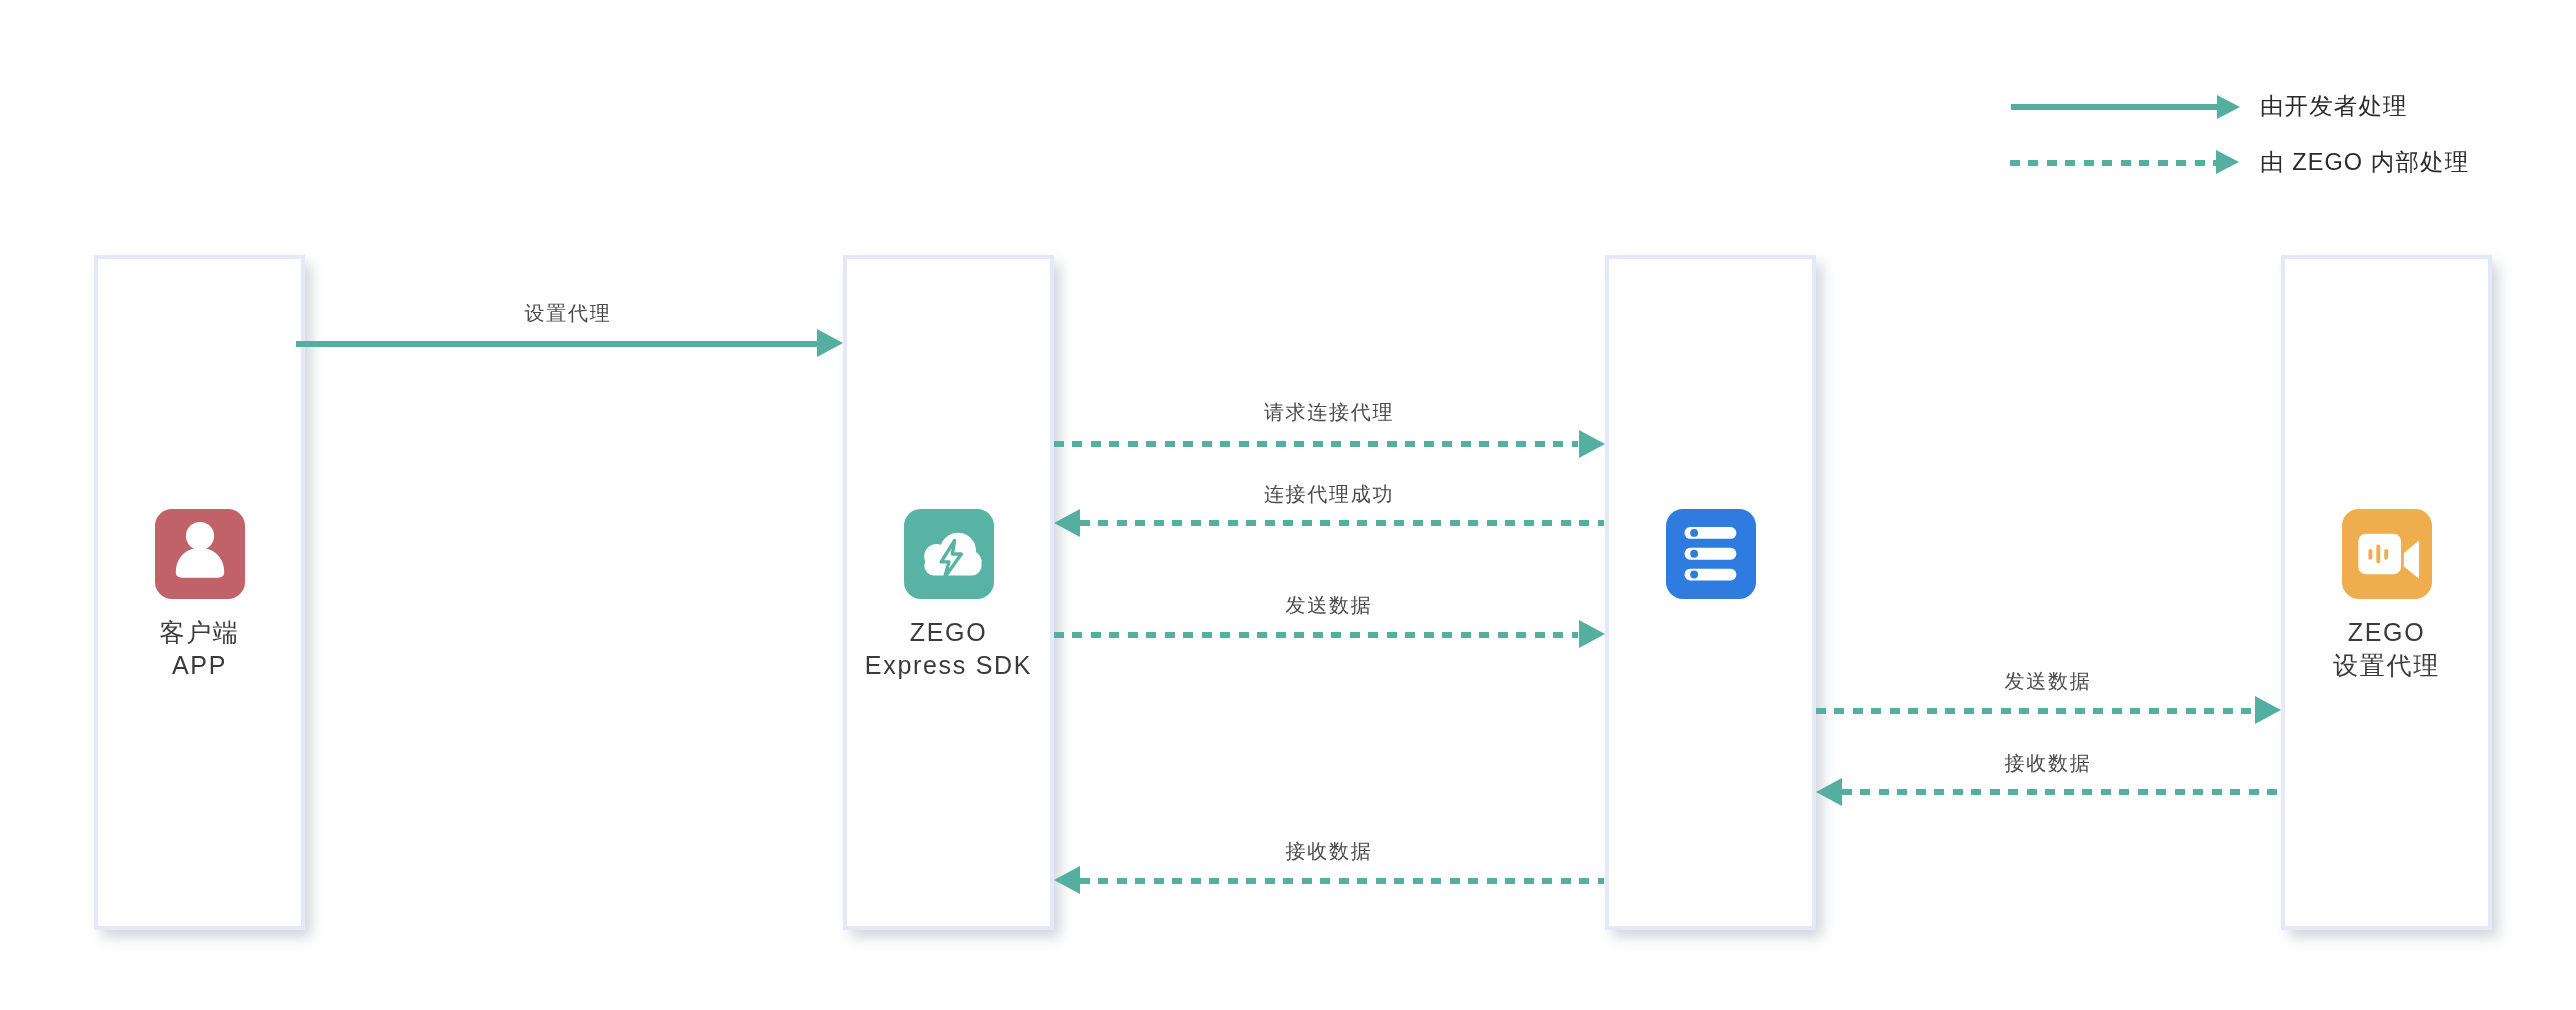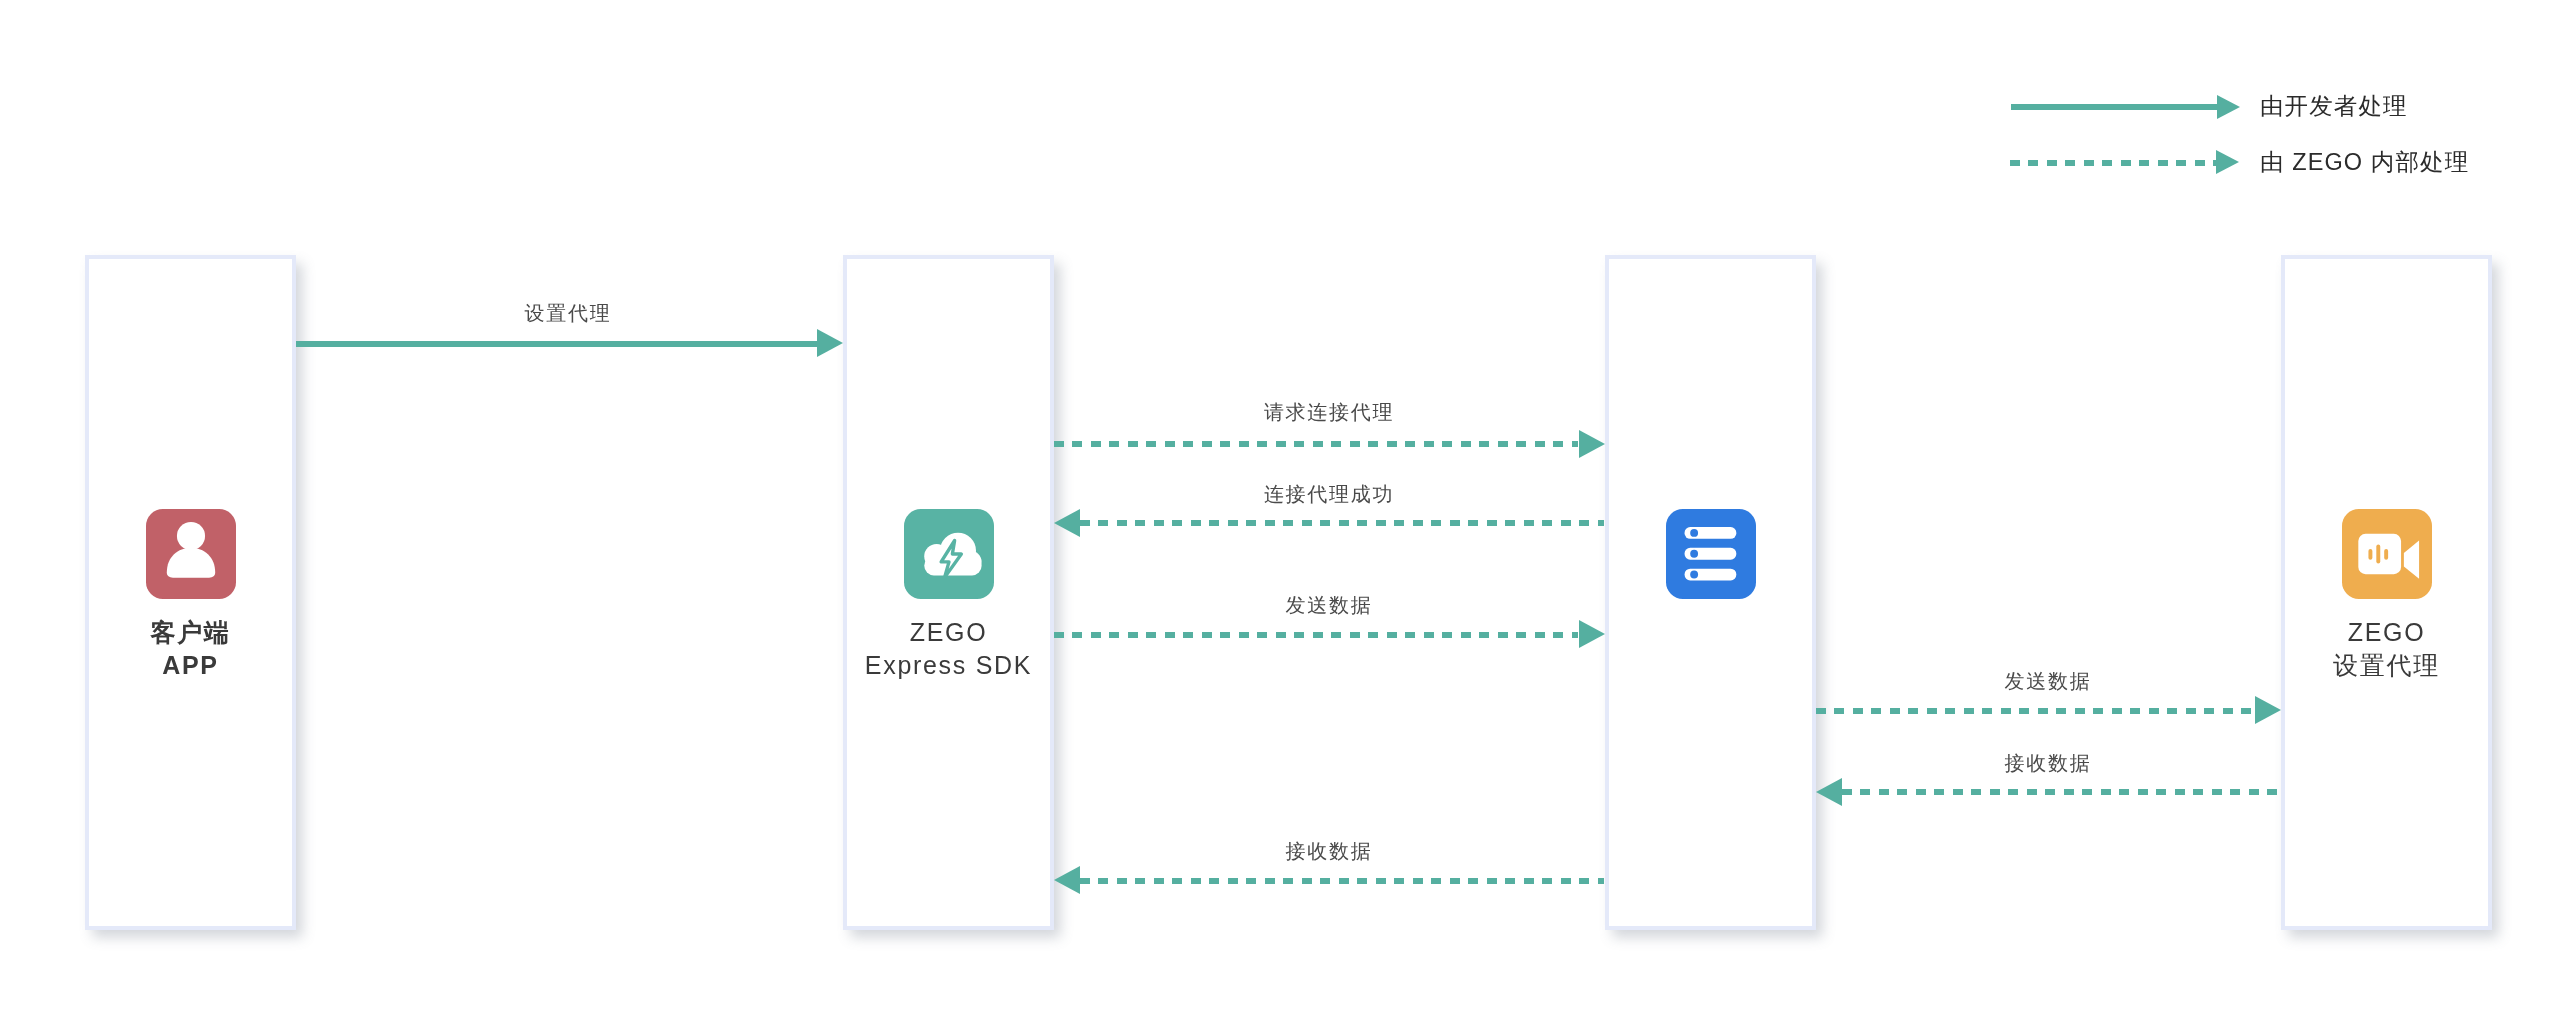--- a/index.html
+++ b/index.html
@@ -15,21 +15,21 @@
   .node{
     position:absolute;
     top:255px;
     width:211px;
     height:675px;
     box-sizing:border-box;
     background:var(--box-bg);
     border:4.5px solid var(--box-border);
     box-shadow:6.7px 7.8px 12.3px rgba(110,118,135,0.30);
   }
-  #node-client{left:85px;font-weight:bold;}
+  #node-client{left:94px;}
   #node-sdk{left:843px;}
   #node-proxy{left:1605px;}
   #node-cloud{left:2281px;}
   .node-icon{
     position:absolute;
     top:250px;
     left:50%;
     transform:translateX(-50%);
     width:90px;
     height:90px;

